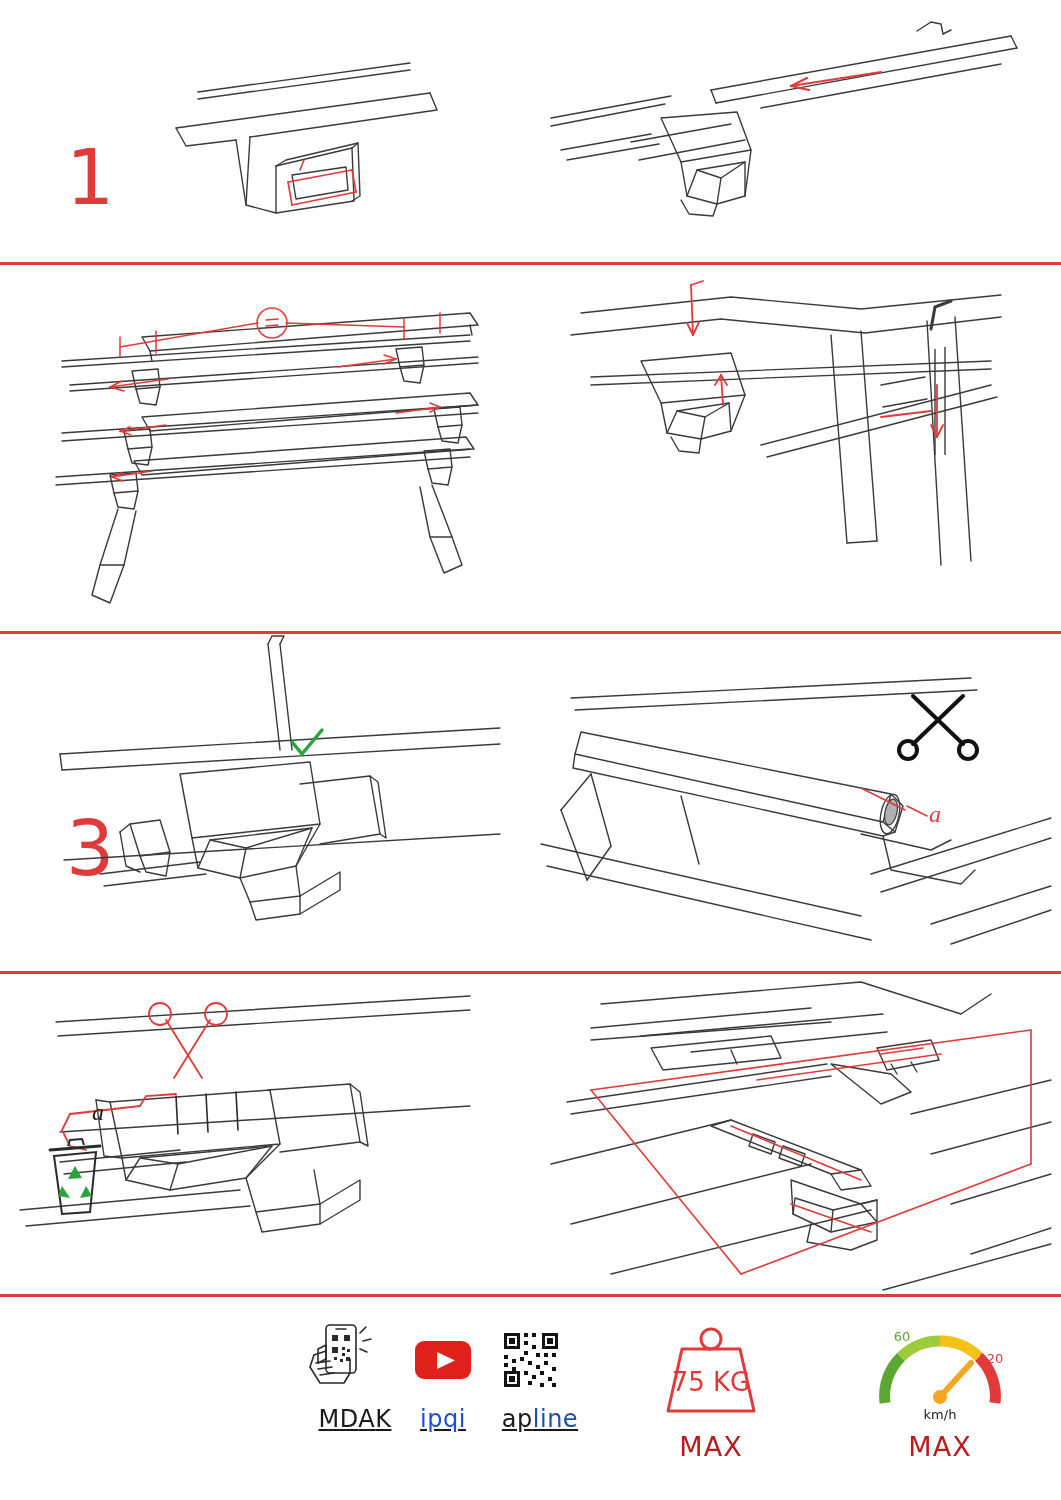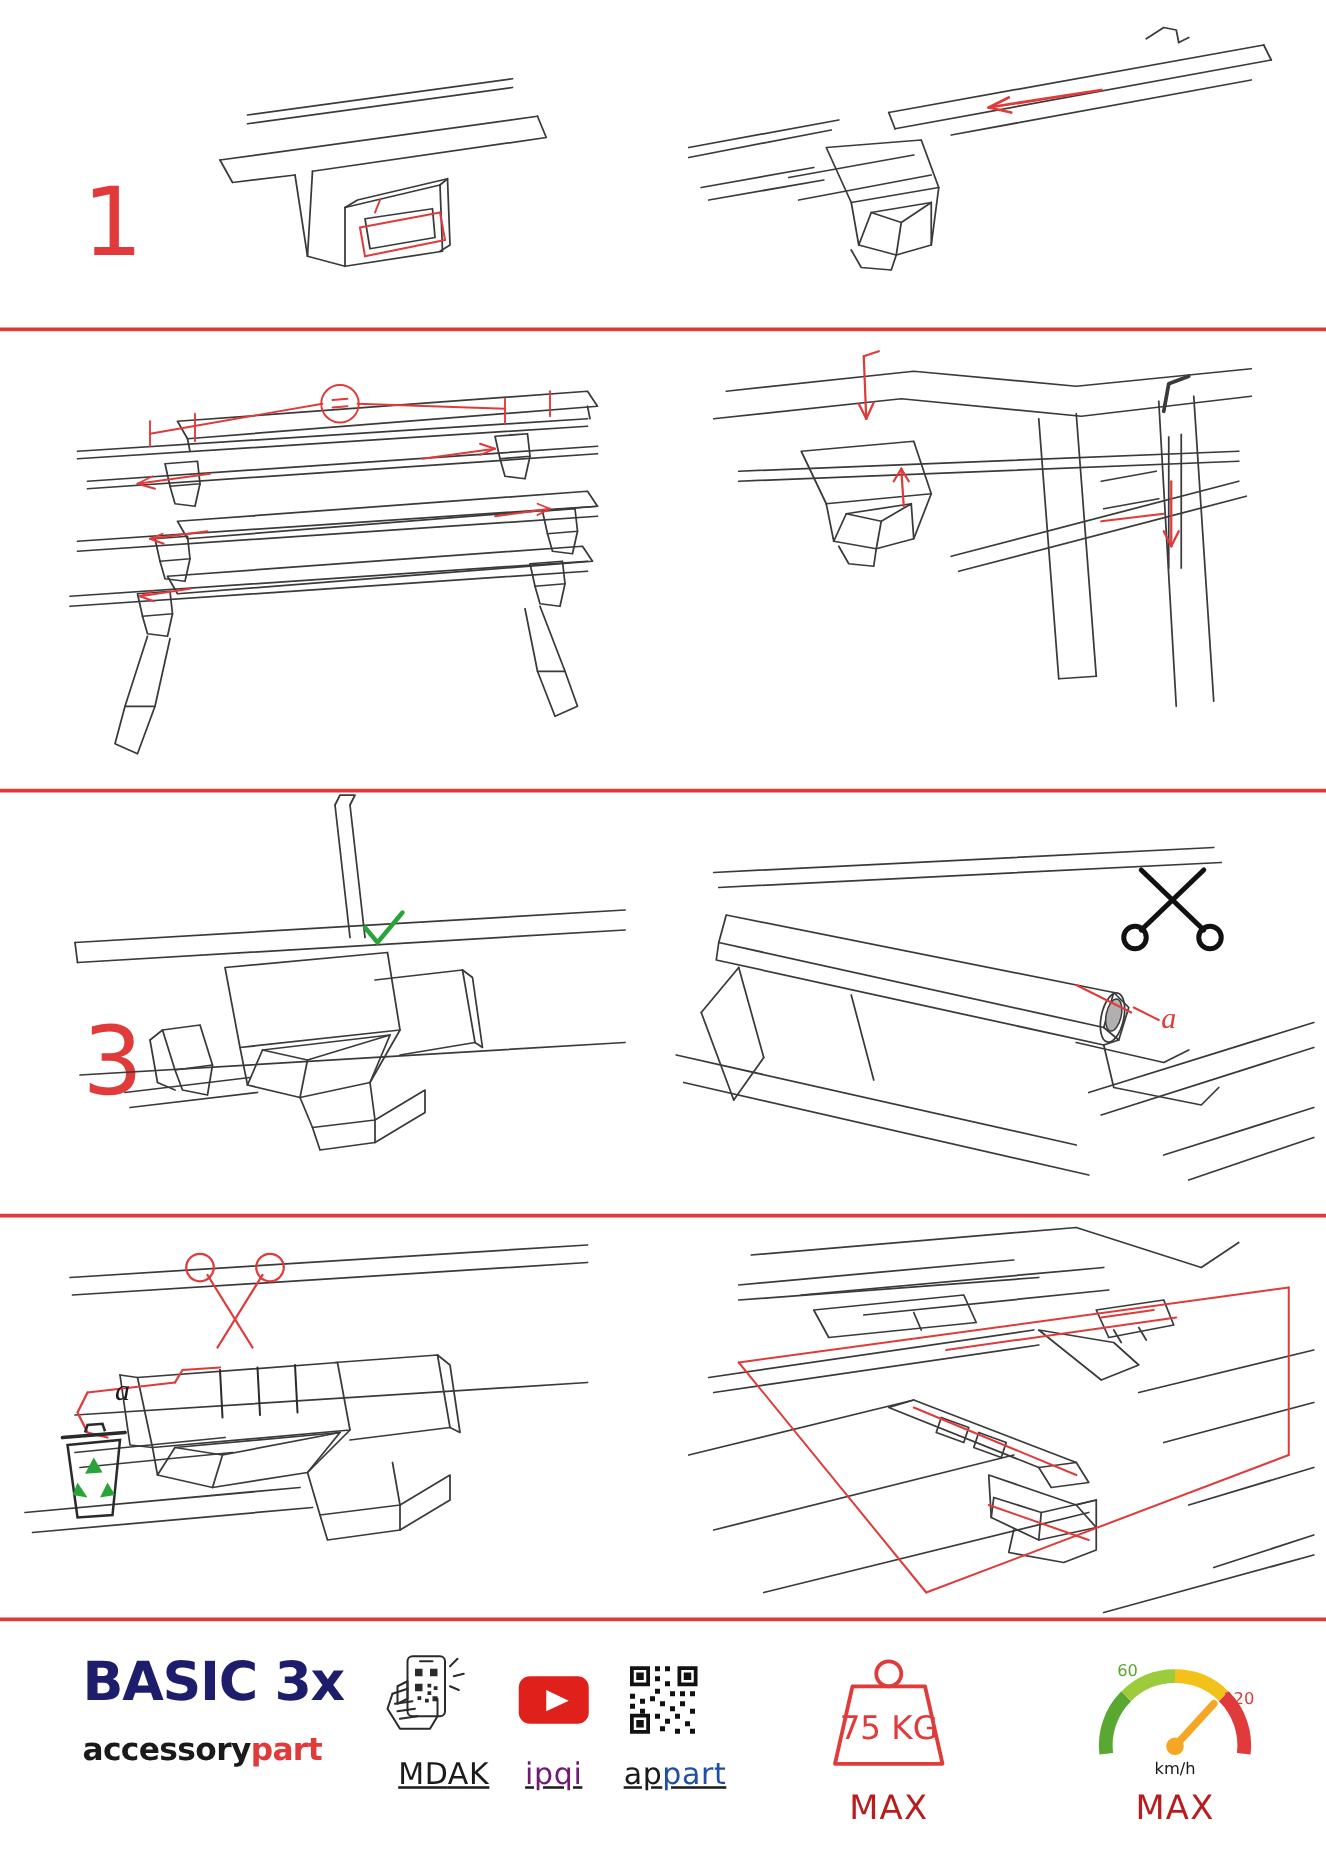--- a/index.html
+++ b/index.html
@@ -95,21 +95,21 @@
     text-align: center;
   }
   .logo-cap {
     font-family: "DejaVu Sans", sans-serif;
     font-size: 24px;
     letter-spacing: 0.5px;
     margin-top: 12px;
     white-space: nowrap;
     text-decoration: underline;
   }
-  .logo-cap .red  { color: #701a75; }
+  .logo-cap .red  { color: #1d4ed8; }
   .logo-cap .dark { color: #1a1a1a; }
   .logo-cap .blue { color: #1d4ea8; }
 
   .mdak-wrap  { left: 300px; top: 26px; width: 110px; }
   .ipqi-wrap  { left: 395px; top: 26px; width: 96px; }
   .apline-wrap{ left: 480px; top: 26px; width: 120px; }
 
   .weight-wrap { left: 636px; top: 18px; width: 150px; }
   .speed-wrap  { left: 855px; top: 18px; width: 170px; }
   .max-cap {
@@ -475,29 +475,20 @@
         <path d="M350 80 L392 74"></path>
       </g>
     </svg>
 
   </div>
 
   <div class="rule r4"></div>
 
   <div class="footer">
 
-    <div class="brand-block">
-      <div class="brand-title">
-        <span>BASIC</span>
-        <span class="x">3x</span>
-      </div>
-      <div class="brand-sub">
-        <span class="accessory">accessory</span><span class="part">part</span>
-      </div>
-    </div>
 
     <div class="logo-item mdak-wrap">
       <svg width="110" height="70" viewBox="0 0 110 70">
         <g fill="none" stroke="#2a2a2a" stroke-width="1.6" stroke-linejoin="round" stroke-linecap="round">
           <rect x="26" y="2" width="30" height="48" rx="4"></rect>
           <path d="M36 6 L46 6"></path>
           <path d="M18 26 L26 22 L26 36 L18 40 Z"></path>
           <path d="M14 32 L26 28"></path>
           <path d="M16 40 L30 38"></path>
           <path d="M18 46 L32 44"></path>
@@ -567,21 +558,21 @@
           <rect x="60" y="48" width="4" height="4"></rect>
           <rect x="68" y="54" width="4" height="4"></rect>
           <rect x="48" y="58" width="4" height="4"></rect>
           <rect x="60" y="60" width="4" height="4"></rect>
           <rect x="72" y="60" width="4" height="4"></rect>
           <rect x="24" y="40" width="4" height="4"></rect>
           <rect x="32" y="44" width="4" height="4"></rect>
         </g>
       </svg>
       <div class="logo-cap">
-        <span class="dark">ap</span><span class="blue">part</span>
+        <span class="dark">ap</span><span class="blue">line</span>
       </div>
     </div>
 
     <div class="logo-item weight-wrap">
       <svg width="150" height="110" viewBox="0 0 150 110">
         <path d="M46 34 L104 34 L118 96 L32 96 Z" fill="none" stroke="#e03a3a" stroke-width="3" stroke-linejoin="round"></path>
         <circle cx="75" cy="24" r="10" fill="none" stroke="#e03a3a" stroke-width="3"></circle>
         <text x="75" y="76" text-anchor="middle" font-family="DejaVu Sans, sans-serif" font-size="26" fill="#e03a3a">75 KG</text>
       </svg>
       <div class="max-cap">MAX</div>

